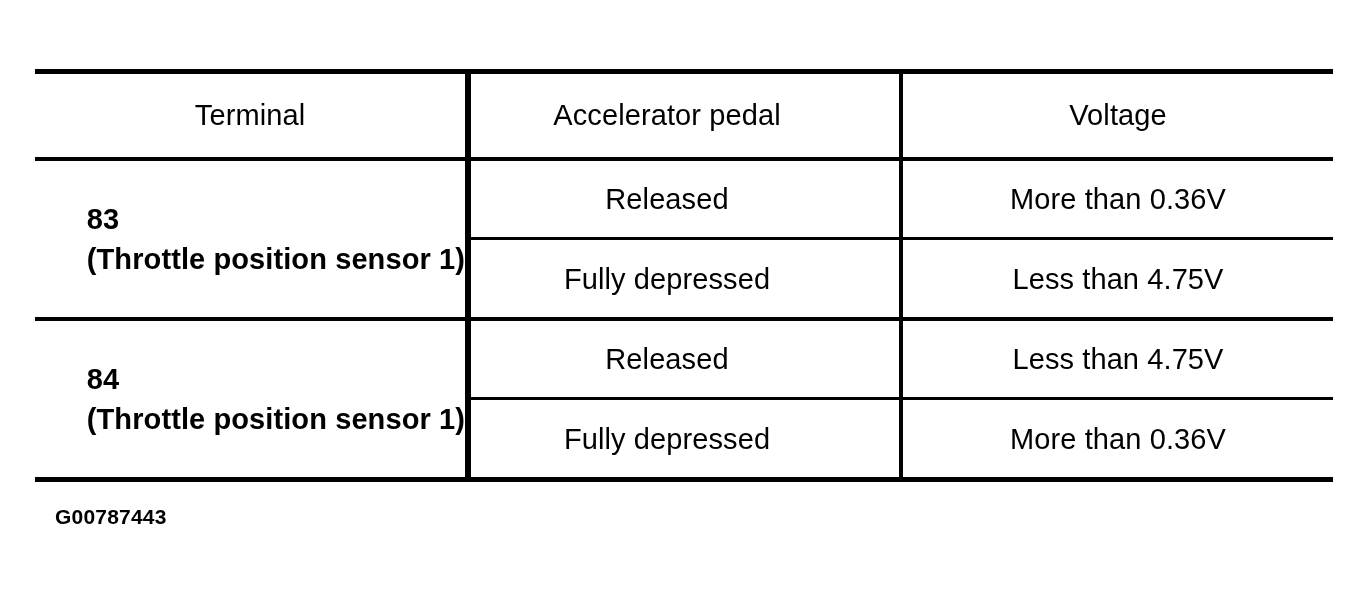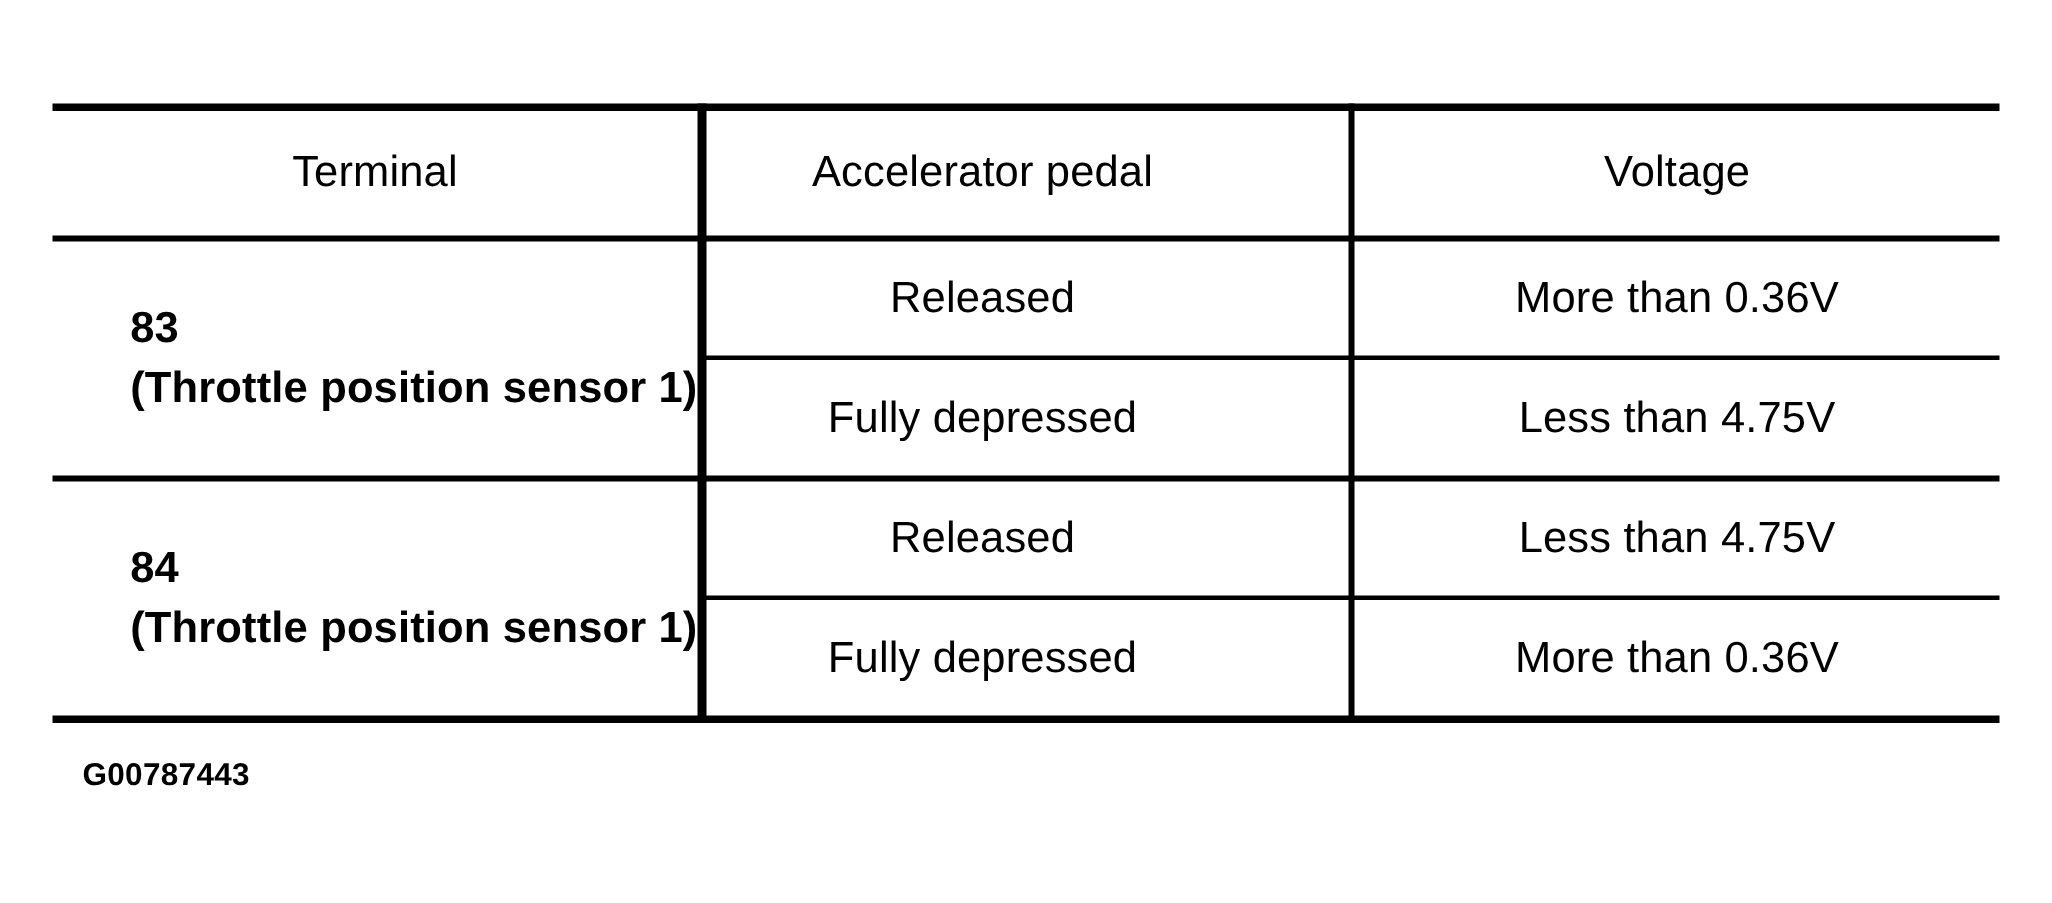--- a/index.html
+++ b/index.html
@@ -75,21 +75,21 @@
 
   .cell-text {
     font-size: 29px;
     line-height: 41px;
     letter-spacing: 0.1px;
     white-space: pre-line;
   }
 
   
   .col-terminal { left: 0px;   width: 430px; }
-  .col-pedal    { left: 444px; width: 352px; border-radius: 27px; }
+  .col-pedal    { left: 456px; width: 352px; border-radius: 27px; }
   .col-voltage  { left: 868px; width: 430px; }
 
   .r-head  { top: 5px;   height: 83px; }
   .r-1     { top: 92px;  height: 76px; }
   .r-2     { top: 172px; height: 76px; }
   .r-3     { top: 252px; height: 76px; }
   .r-4     { top: 332px; height: 76px; }
 
   
   .r-grp-1 { top: 92px;  height: 156px; }

